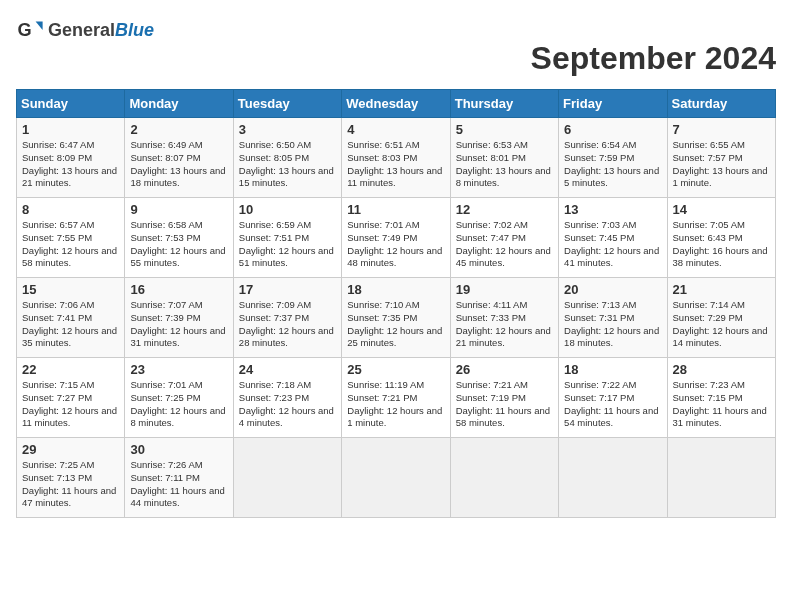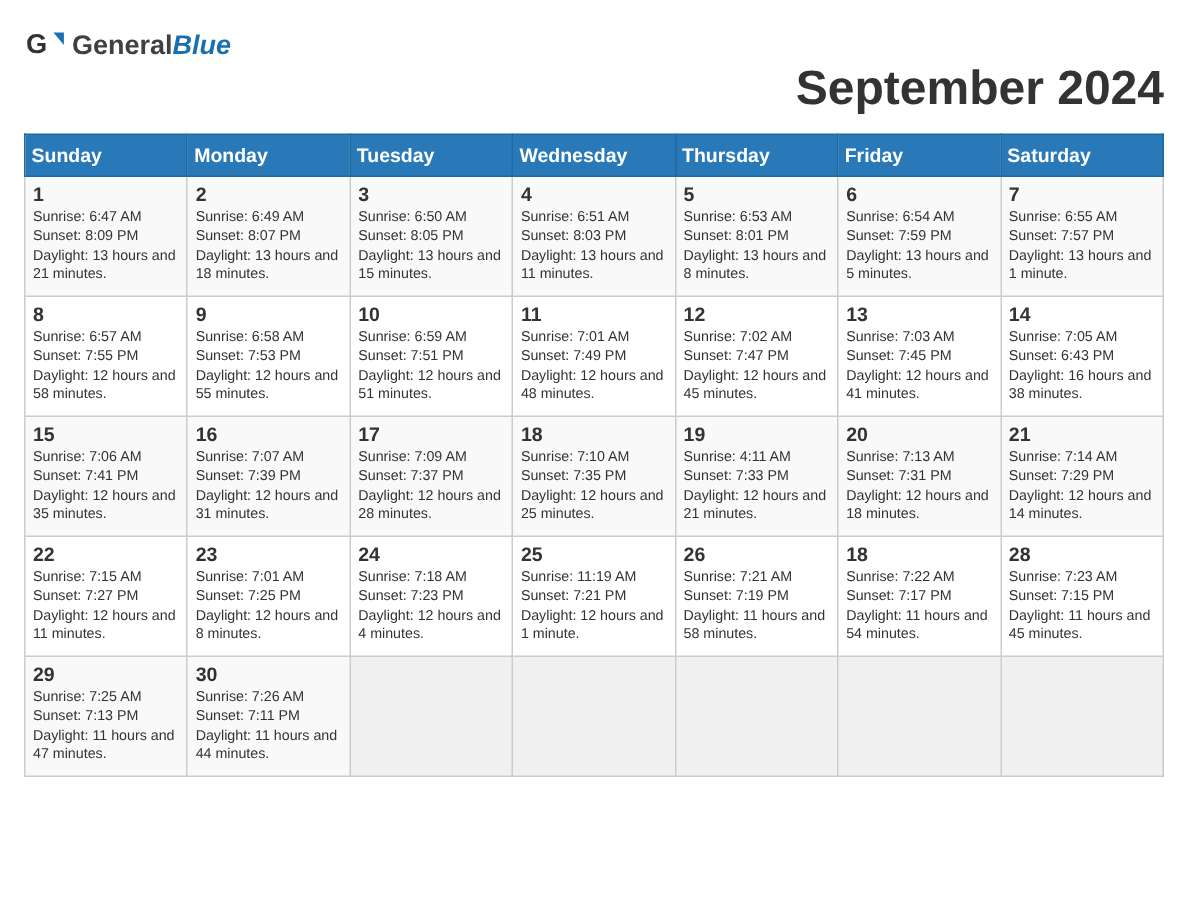--- a/index.html
+++ b/index.html
@@ -345,21 +345,21 @@
   <span>Sunrise: 7:22 AM</span><br>
   <span>Sunset: 7:17 PM</span><br>
   <span>Daylight: 11 hours and 54 minutes.</span>
 </div>
         </td>
         <td>
           <span class="day-num">28</span>
 <div class="day-info">
   <span>Sunrise: 7:23 AM</span><br>
   <span>Sunset: 7:15 PM</span><br>
-  <span>Daylight: 11 hours and 45 minutes.</span>
+  <span>Daylight: 11 hours and 31 minutes.</span>
 </div>
         </td>
       </tr>
       <tr>
         <td>
           <span class="day-num">29</span>
 <div class="day-info">
   <span>Sunrise: 7:25 AM</span><br>
   <span>Sunset: 7:13 PM</span><br>
   <span>Daylight: 11 hours and 47 minutes.</span>

